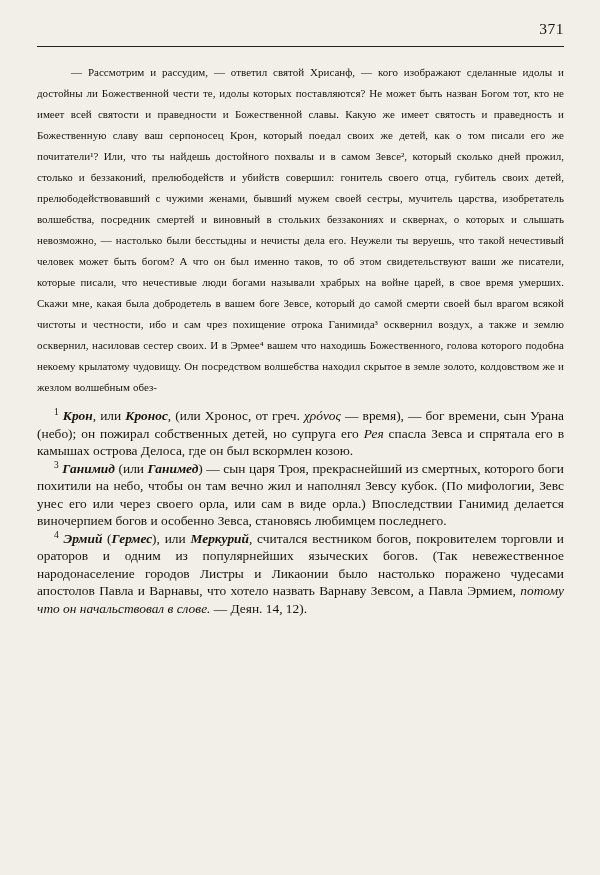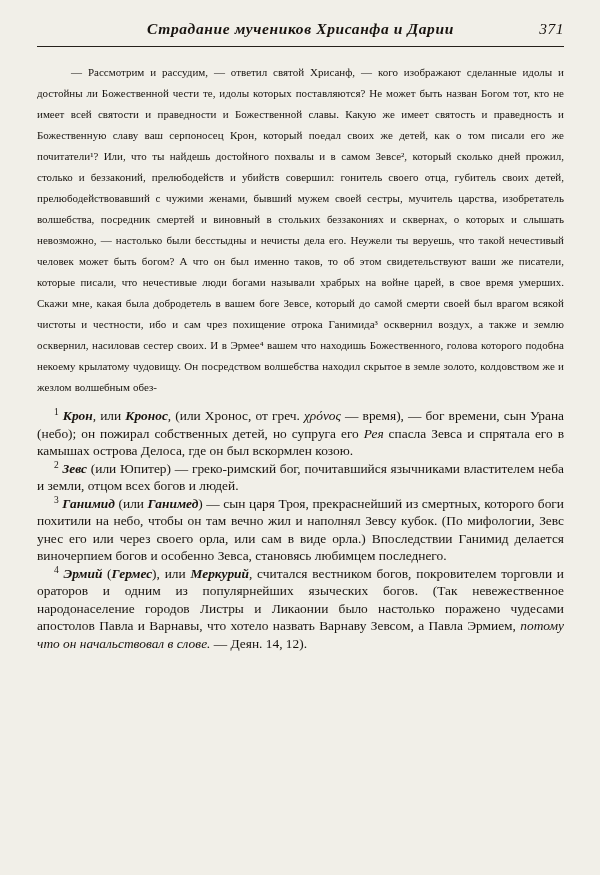--- a/index.html
+++ b/index.html
@@ -24,21 +24,20 @@
     font-style: italic;
     font-weight: bold;
     font-size: 15.5px;
     letter-spacing: 0.6px;
     white-space: nowrap;
   }
   .page-number {
     position: absolute; right: 0; top: 0;
     font-size: 15.5px;
     letter-spacing: 0.5px;
-    font-style: italic;
   }
   .header-rule {
     height: 0;
     border-top: 1.4px solid #26211b;
     margin-top: 5px;
   }
   .body-text { margin-top: 15px; }
   .paragraph {
     margin: 0;
     font-size: 11px;
@@ -57,29 +56,27 @@
   }
   .footnote sup { font-size: 9.5px; line-height: 0; }
   .seg-bi { font-weight: bold; font-style: italic; }
   .seg-i  { font-style: italic; }
 </style>
 </head>
 <body>
 
 <div class="page">
   <header class="page-header">
-    <span class="running-title">Страдание мучеников Хрисанфа и Дарии</span>
     <span class="page-number">371</span>
   </header>
 
   <div class="header-rule"></div>
 
   <main class="body-text">
     <p class="paragraph">— Рассмотрим и рассудим, — ответил святой Хрисанф, — кого изображают сделанные идолы и достойны ли Божественной чести те, идолы которых поставляются? Не может быть назван Богом тот, кто не имеет всей святости и праведности и Божественной славы. Какую же имеет святость и праведность и Божественную славу ваш серпоносец Крон, который поедал своих же детей, как о том писали его же почитатели¹? Или, что ты найдешь достойного похвалы и в самом Зевсе², который сколько дней прожил, столько и беззаконий, прелюбодейств и убийств совершил: гонитель своего отца, губитель своих детей, прелюбодействовавший с чужими женами, бывший мужем своей сестры, мучитель царства, изобретатель волшебства, посредник смертей и виновный в стольких беззакониях и сквернах, о которых и слышать невозможно, — настолько были бесстыдны и нечисты дела его. Неужели ты веруешь, что такой нечестивый человек может быть богом? А что он был именно таков, то об этом свидетельствуют ваши же писатели, которые писали, что нечестивые люди богами называли храбрых на войне царей, в свое время умерших. Скажи мне, какая была добродетель в вашем боге Зевсе, который до самой смерти своей был врагом всякой чистоты и честности, ибо и сам чрез похищение отрока Ганимида³ осквернил воздух, а также и землю осквернил, насиловав сестер своих. И в Эрмее⁴ вашем что находишь Божественного, голова которого подобна некоему крылатому чудовищу. Он посредством волшебства находил скрытое в земле золото, колдовством же и жезлом волшебным обез-</p>
   </main>
 
   <section class="footnotes" id="footnotes">
       <p class="footnote"><sup>1</sup>&nbsp;<span class="seg-bi">Крон</span><span>, или </span><span class="seg-bi">Кронос</span><span>, (или Хронос, от греч. </span><span class="seg-i">χρόνος</span><span> — время), — бог времени, сын Урана (небо); он пожирал собственных детей, но супруга его </span><span class="seg-i">Рея</span><span> спасла Зевса и спрятала его в камышах острова Делоса, где он был вскормлен козою.</span></p>
-      <p class="footnote"><sup>2</sup>&nbsp;<span class="seg-bi">Зевс</span><span> (или Юпитер) — греко-римский бог, почитавшийся язычниками властителем неба и земли, отцом всех богов и людей.</span></p>
       <p class="footnote"><sup>3</sup>&nbsp;<span class="seg-bi">Ганимид</span><span> (или </span><span class="seg-bi">Ганимед</span><span>) — сын царя Троя, прекраснейший из смертных, которого боги похитили на небо, чтобы он там вечно жил и наполнял Зевсу кубок. (По мифологии, Зевс унес его или через своего орла, или сам в виде орла.) Впоследствии Ганимид делается виночерпием богов и особенно Зевса, становясь любимцем последнего.</span></p>
       <p class="footnote"><sup>4</sup>&nbsp;<span class="seg-bi">Эрмий</span><span> (</span><span class="seg-bi">Гермес</span><span>), или </span><span class="seg-bi">Меркурий</span><span>, считался вестником богов, покровителем торговли и ораторов и одним из популярнейших языческих богов. (Так невежественное народонаселение городов Листры и Ликаонии было настолько поражено чудесами апостолов Павла и Варнавы, что хотело назвать Варнаву Зевсом, а Павла Эрмием, </span><span class="seg-i">потому что он начальствовал в слове.</span><span> — Деян. 14, 12).</span></p>
     </section>
 </div>
 
 </body></html>

